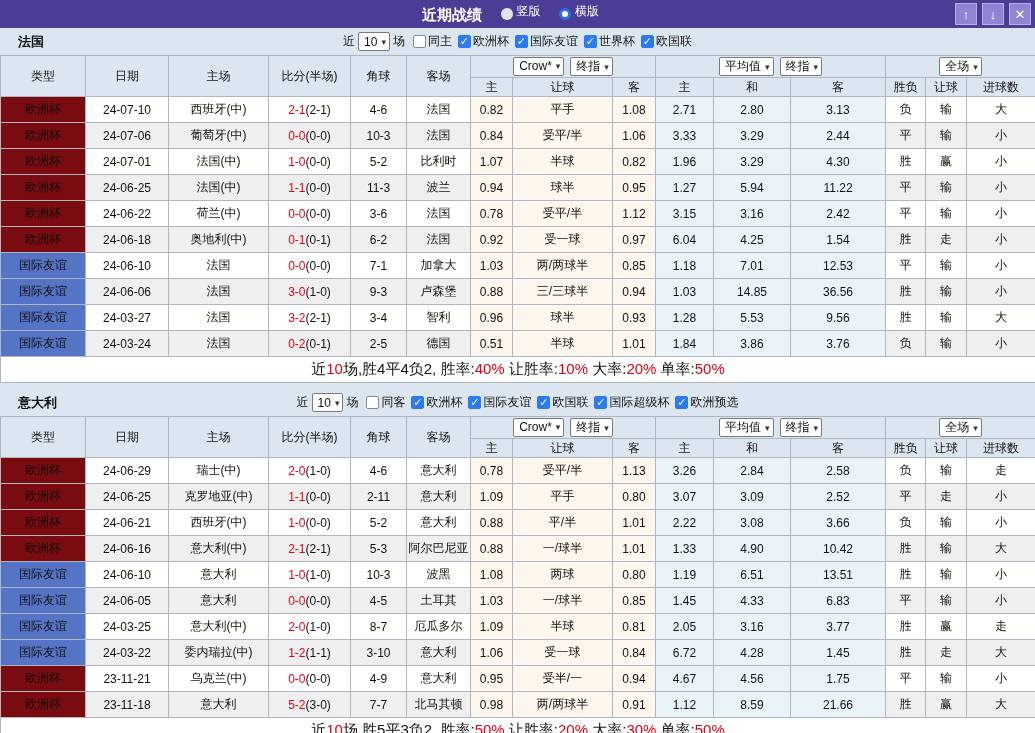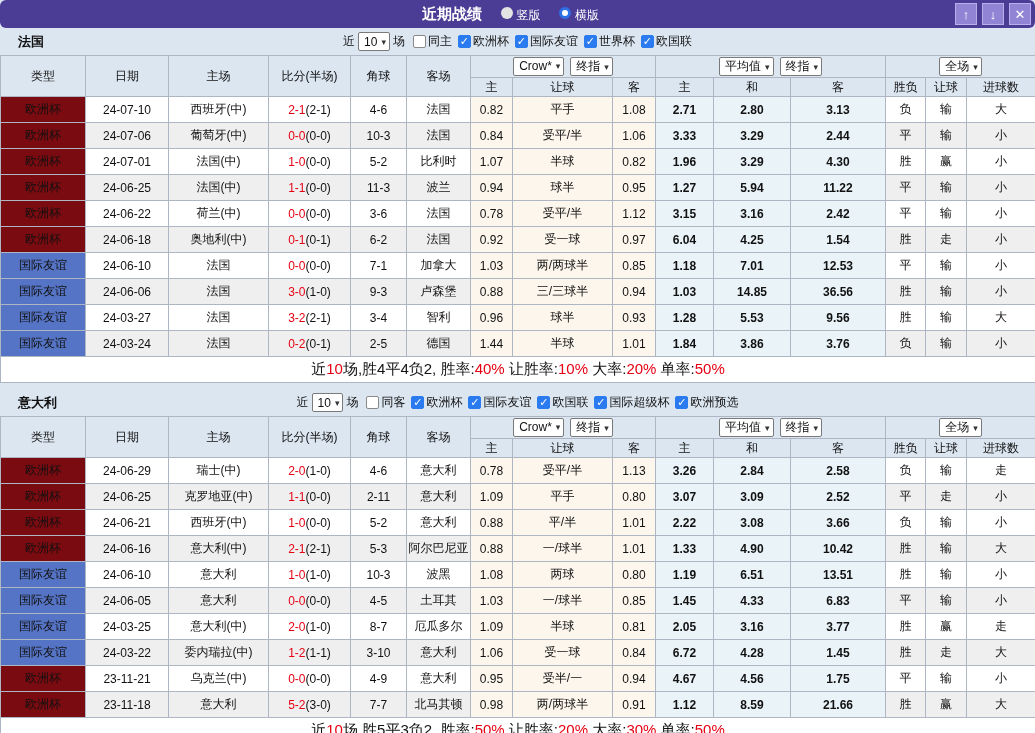--- a/index.html
+++ b/index.html
@@ -1,20 +1,20 @@
 <!DOCTYPE html>
 <html><head>
 <meta charset="utf-8">
 <style>
   * { box-sizing: border-box; }
   html,body { margin:0; padding:0; }
   .page { width:1035px; height:733px; background:#dce6f1; font-family:"Liberation Sans","DejaVu Sans",sans-serif; overflow:hidden; }
-  .titlebar { height:28px; background:#4b3d95; position:relative; display:flex; align-items:center; justify-content:center; color:#fff;border-radius:6px; }
+  .titlebar { height:28px; background:#4b3d95; position:relative; display:flex; align-items:center; justify-content:center; color:#fff; }
   .title-text { font-weight:bold; font-size:15px; margin-right:14px; }
-  .radio-item { display:inline-flex; align-items:flex-start; margin-right:14px; font-size:12px; cursor:pointer; }
+  .radio-item { display:inline-flex; align-items:flex-end; margin-right:14px; font-size:12px; cursor:pointer; }
   .radio { width:12px; height:12px; border-radius:50%; margin-right:4px; display:inline-block; }
   .radio.filled { background:#e3e3e3; }
   .radio.ring { background:#fff; border:3px solid #2f6fe4; }
   .win-buttons { position:absolute; right:4px; top:3px; display:flex; }
   .wbtn { width:22px; height:22px; background:#9184d4; border:1px solid #b9aee9; color:#fff; display:inline-flex; align-items:center; justify-content:center; font-weight:bold; font-size:13px; margin-left:5px; cursor:pointer; }
   .filterbar { background:#dce6f1; height:27px; position:relative; display:flex; align-items:center; justify-content:center; font-size:12px; color:#111; }
   .team-name { position:absolute; left:18px; font-weight:bold; font-size:13px; }
   .filter-group { display:inline-flex; align-items:center; }
   .sel { display:inline-flex; align-items:center; background:#fff; border:1px solid #7a7a7a; border-radius:2px; height:19px; padding:0 3px 0 5px; margin:0 3px; font-size:12px; cursor:pointer; white-space:nowrap; }
   .sel-arrow { font-size:9px; margin-left:4px; color:#333; }
@@ -24,21 +24,21 @@
   table.stats th, table.stats td { border:1px solid #aeb6c4; text-align:center; padding:0; white-space:nowrap; overflow:hidden; }
   table.stats thead th { background:#dce6f1; font-weight:normal; color:#111; }
   table.stats thead tr.grp th { height:22px; }
   table.stats thead tr.cols th { height:19px; }
   table.stats td { height:26px; color:#111; }
   tr.odd td { background:#fff; }
   tr.even td { background:#efefef; }
   td.cup { background:#7a0b10 !important; color:#fff; }
   td.friendly { background:#5674c5 !important; color:#fff; }
   td.crow { background:#fcf6ec !important; }
-  td.avg { background:#e9f3f8 !important;font-weight:bold; }
+  td.avg { background:#e9f3f8 !important; }
   .hl { color:#009933; }
   .score-main { color:#e60012; }
   .c-r { color:#e60012; }
   .c-g { color:#009933; }
   .c-b { color:#3a3acd; }
   td.summary { height:27px; background:#fff !important; font-size:15px; }
   td.summary .red { color:#e60012; }
   .gap { height:6px; background:#dce6f1; }
 </style>
 </head>
@@ -303,21 +303,21 @@
               <td class="c-b">输</td>
               <td class="c-r">大</td>
             </tr>
             <tr class="even">
               <td class="friendly">国际友谊</td>
               <td>24-03-24</td>
               <td class="hl">法国</td>
               <td><span class="score-main">0-2</span><span class="score-half">(0-1)</span></td>
               <td>2-5</td>
               <td>德国</td>
-              <td class="crow">1.44</td>
+              <td class="crow">0.51</td>
               <td class="crow">半球</td>
               <td class="crow">1.01</td>
               <td class="avg">1.84</td>
               <td class="avg">3.86</td>
               <td class="avg">3.76</td>
               <td class="c-b">负</td>
               <td class="c-b">输</td>
               <td class="c-b">小</td>
             </tr>
             <tr>

